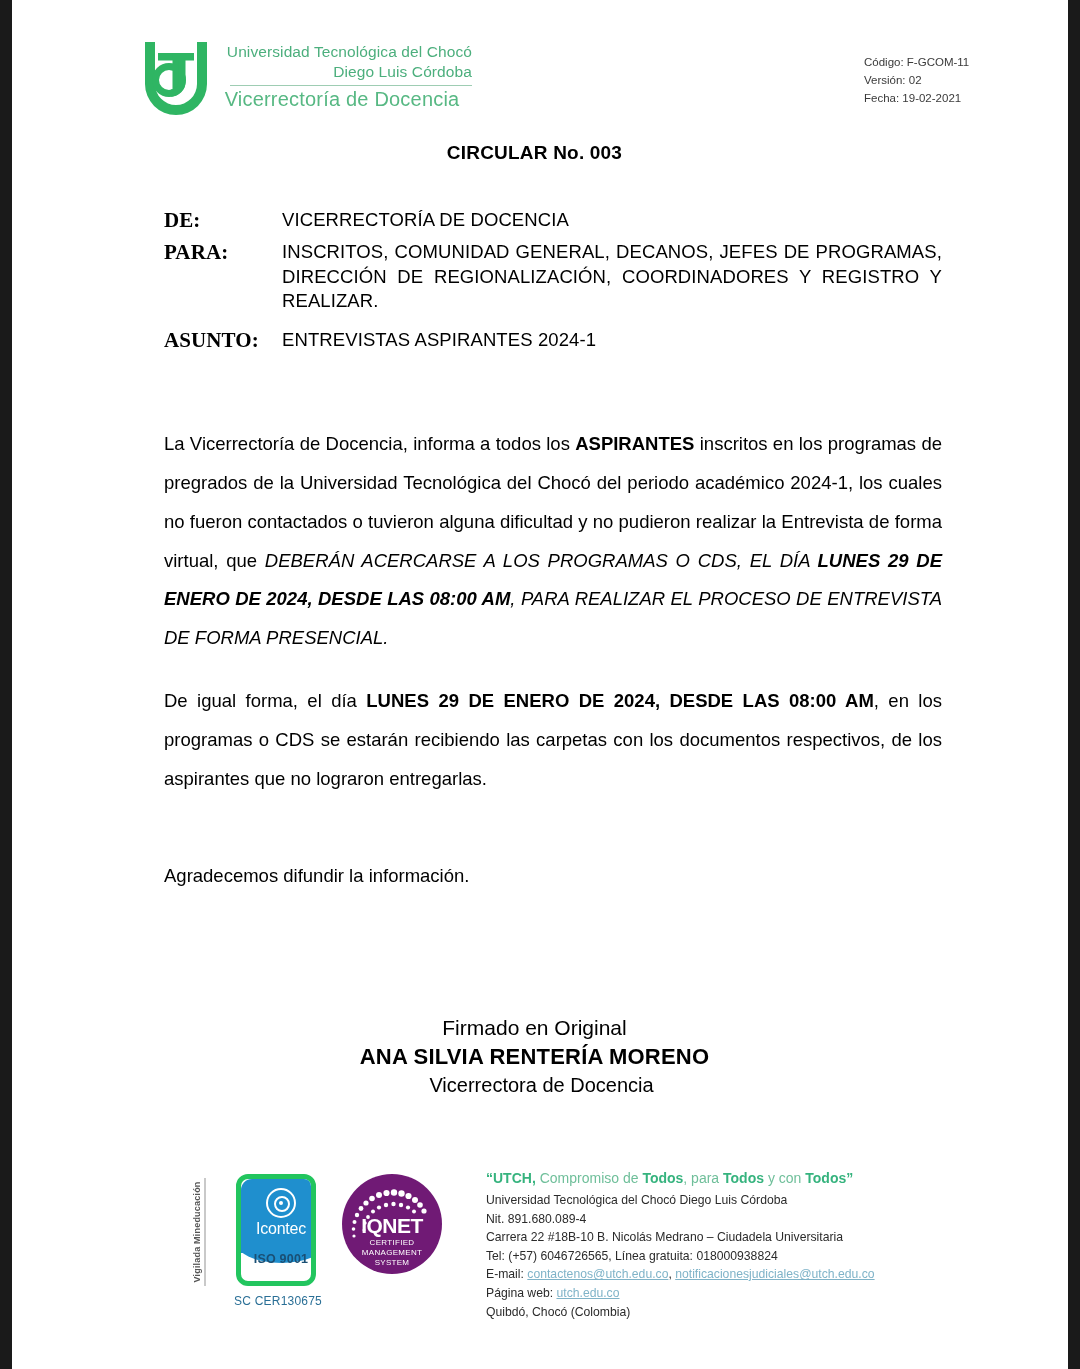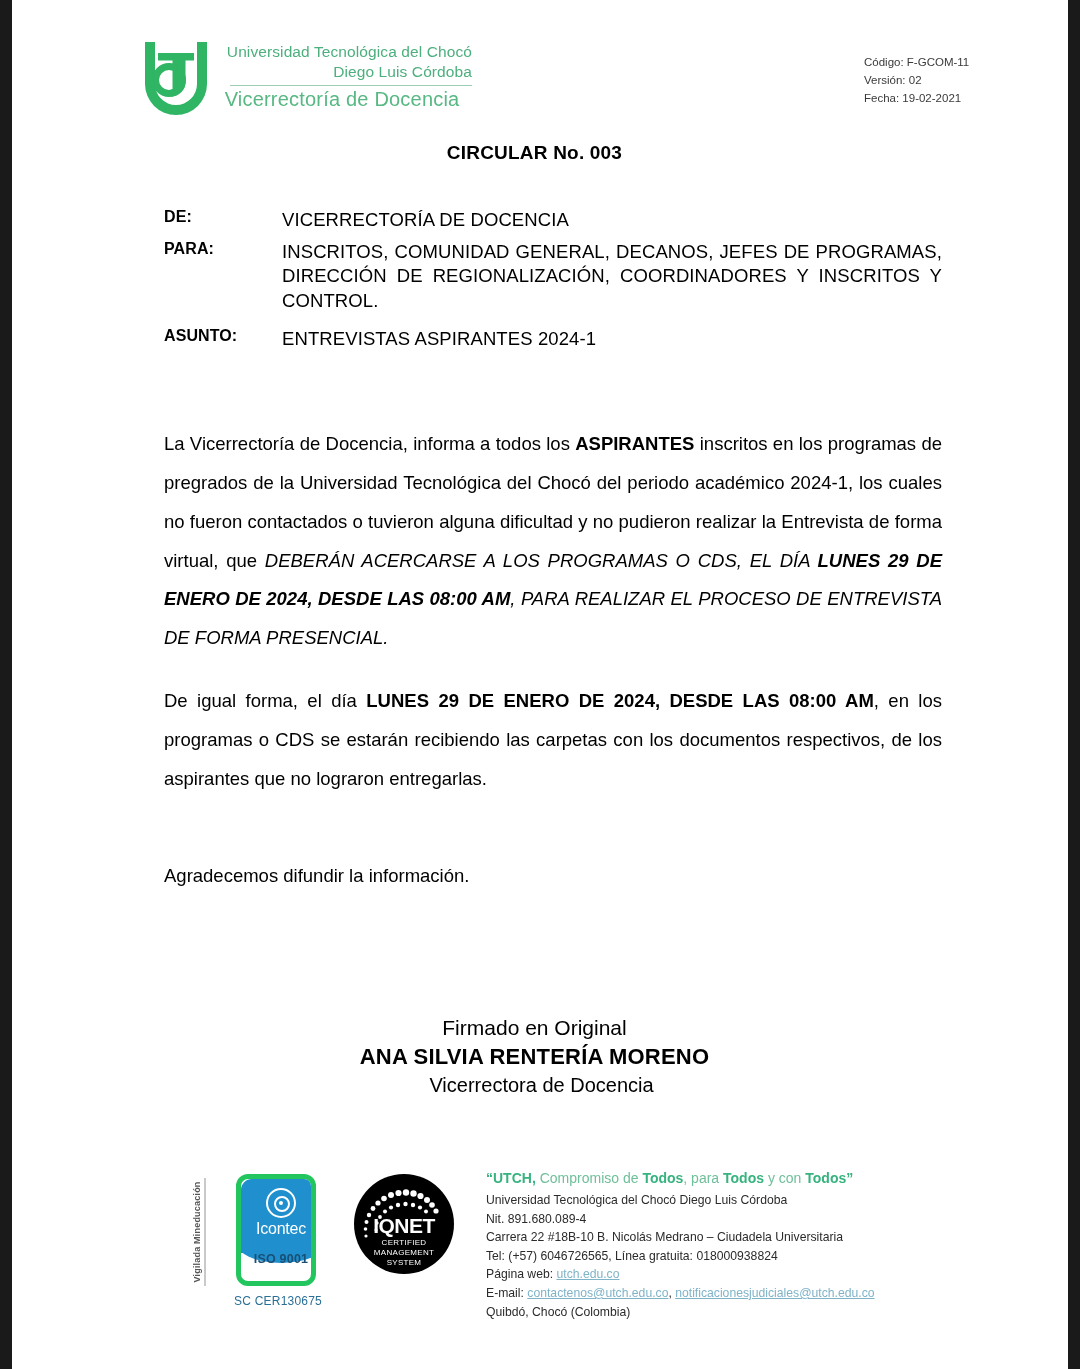--- a/index.html
+++ b/index.html
@@ -93,24 +93,25 @@
     left: 152px; top: 208px;
     width: 778px;
   }
   .meta-row {
     display: flex;
     align-items: flex-start;
     margin-bottom: 7px;
   }
   .meta-label {
     flex: 0 0 118px;
-    font-size: 16px;
+    font-size: 21px;
     font-weight: bold;
     color: #000;
     letter-spacing: 0.1px;
+    font-family: Liberation Serif, serif;
   }
   .meta-value {
     flex: 1;
     font-size: 18.5px;
     color: #000;
     line-height: 1.33;
     text-align: justify;
     text-align-last: left;
     letter-spacing: 0.1px;
   }
@@ -236,24 +237,24 @@
     width: 120px;
     text-align: center;
     font-size: 12px;
     color: #2a6f96;
     letter-spacing: 0.2px;
   }
 
   
   .iqnet {
     position: absolute;
-    left: 342px; top: 1174px;
+    left: 330px; top: 1174px;
     width: 100px; height: 100px;
     border-radius: 50%;
-    background: #000000;
+    background: #701a75;
     color: #fff;
     overflow: hidden;
   }
   .iq-arc { position: absolute; left: 0; top: 0; width: 100px; height: 100px; }
   .iq-word {
     position: absolute;
     left: 0; top: 40px; width: 100px;
     text-align: center;
     font-size: 21px;
     font-weight: bold;
@@ -328,21 +329,21 @@
 
   <div class="circ-title">CIRCULAR No. 003</div>
 
   <div class="meta">
     <div class="meta-row">
       <div class="meta-label">DE:</div>
       <div class="meta-value nowrapv">VICERRECTORÍA DE DOCENCIA</div>
     </div>
     <div class="meta-row para-row">
       <div class="meta-label">PARA:</div>
-      <div class="meta-value">INSCRITOS, COMUNIDAD GENERAL, DECANOS, JEFES DE PROGRAMAS, DIRECCIÓN DE REGIONALIZACIÓN, COORDINADORES Y INSCRITOS Y CONTROL.</div>
+      <div class="meta-value">INSCRITOS, COMUNIDAD GENERAL, DECANOS, JEFES DE PROGRAMAS, DIRECCIÓN DE REGIONALIZACIÓN, COORDINADORES Y REGISTRO Y REALIZAR.</div>
     </div>
     <div class="meta-row asunto-row">
       <div class="meta-label">ASUNTO:</div>
       <div class="meta-value nowrapv">ENTREVISTAS ASPIRANTES 2024-1</div>
     </div>
   </div>
 
   <div class="body-text">
     <p><span>La Vicerrectoría de Docencia, informa a todos los </span><span class="bld">ASPIRANTES</span><span> inscritos en los programas de pregrados de la Universidad Tecnológica del Chocó del periodo académico 2024-1, los cuales no fueron contactados o tuvieron alguna dificultad y no pudieron realizar la Entrevista de forma virtual, que </span><span class="ital">DEBERÁN ACERCARSE A LOS PROGRAMAS O CDS, EL DÍA </span><span class="ital-b">LUNES 29 DE ENERO DE 2024, DESDE LAS 08:00 AM</span><span class="ital">, PARA REALIZAR EL PROCESO DE ENTREVISTA DE FORMA PRESENCIAL.</span></p>
 
@@ -410,19 +411,19 @@
       <div>SYSTEM</div>
     </div>
   </div>
 
   <div class="foot-text">
     <div class="foot-slogan"><span>“UTCH,</span><span class="lt"> Compromiso de </span><span>Todos</span><span class="lt">, para </span><span>Todos</span><span class="lt"> y con </span><span>Todos”</span></div>
     <div>Universidad Tecnológica del Chocó Diego Luis Córdoba</div>
     <div>Nit. 891.680.089-4</div>
     <div>Carrera 22 #18B-10 B. Nicolás Medrano – Ciudadela Universitaria</div>
     <div>Tel: (+57) 6046726565, Línea gratuita: 018000938824</div>
+    <div><span>E-mail: </span><a class="foot-link" href="#">contactenos@utch.edu.co</a><span>, </span><a class="foot-link" href="#">notificacionesjudiciales@utch.edu.co</a></div>
     <div><span>Página web: </span><a class="foot-link" href="#">utch.edu.co</a></div>
-    <div><span>E-mail: </span><a class="foot-link" href="#">contactenos@utch.edu.co</a><span>, </span><a class="foot-link" href="#">notificacionesjudiciales@utch.edu.co</a></div>
     <div>Quibdó, Chocó (Colombia)</div>
   </div>
 
 </div>
 </div>
 
 </body></html>

